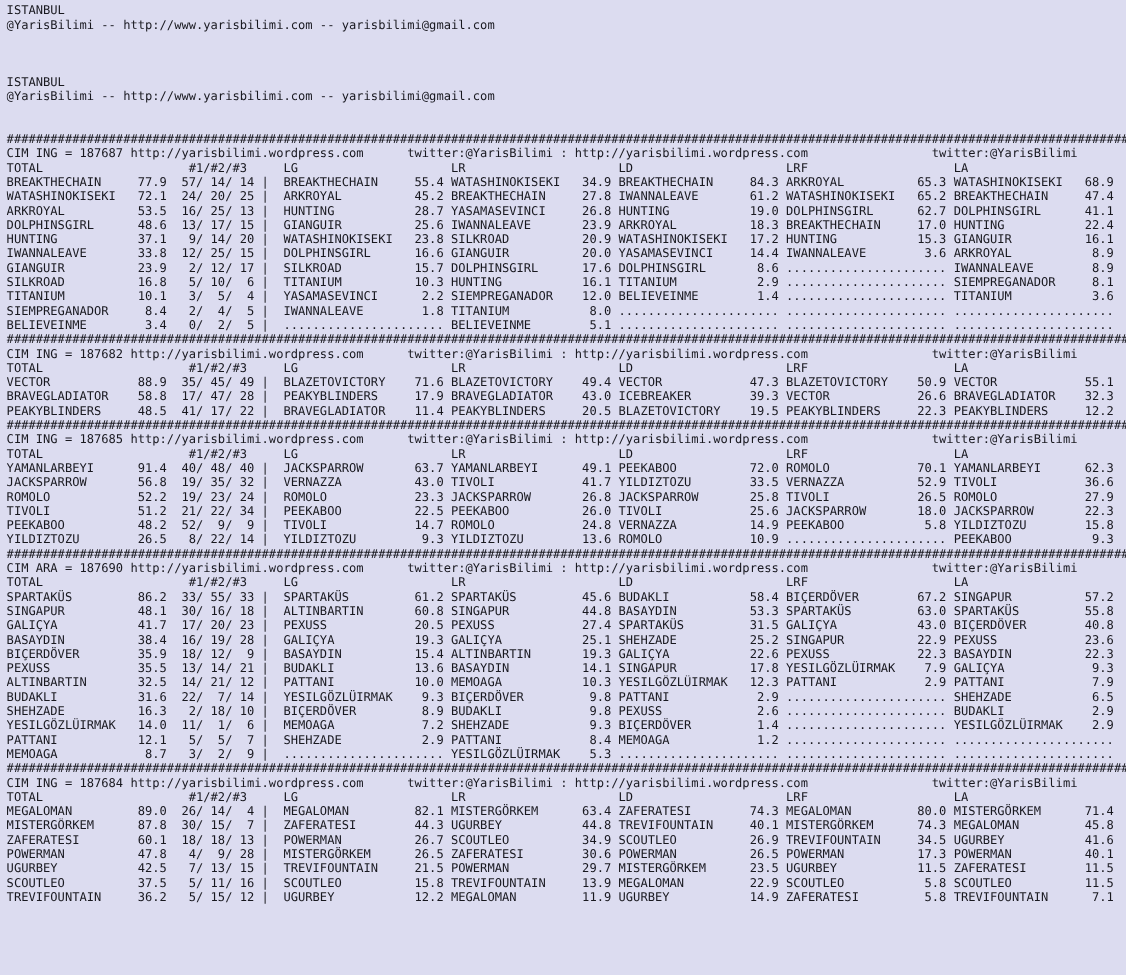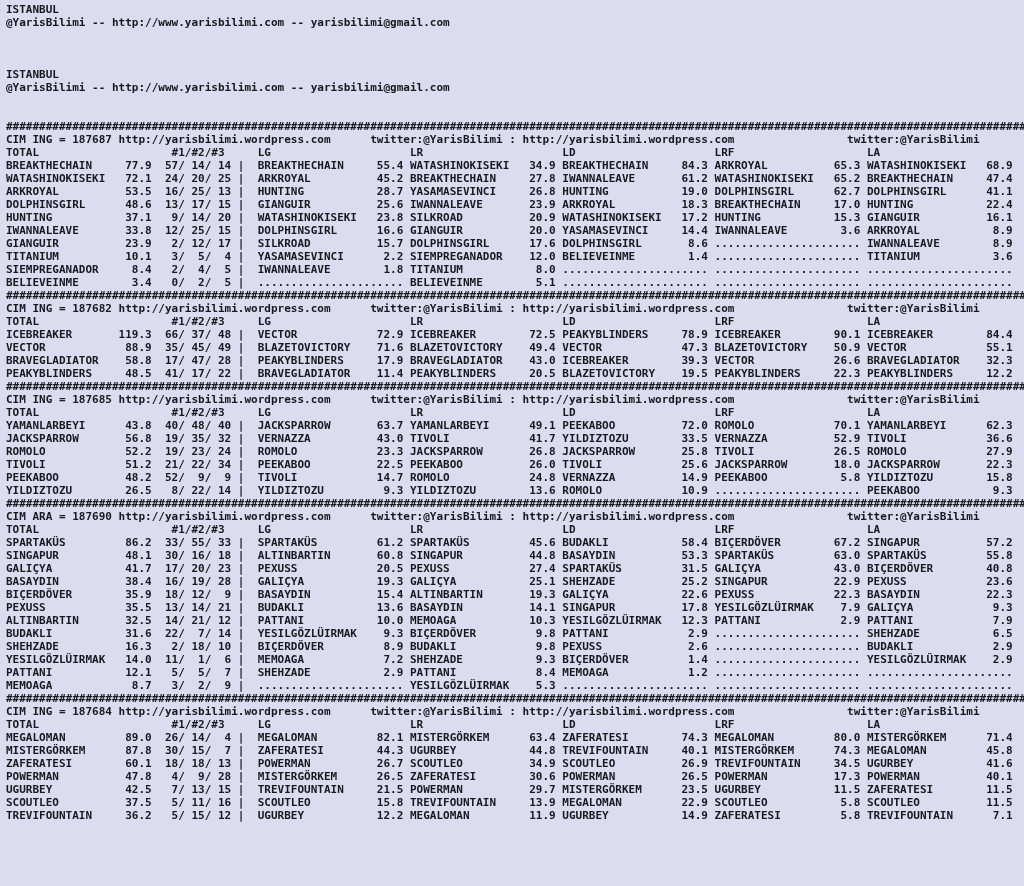--- a/index.html
+++ b/index.html
@@ -8,21 +8,20 @@
     width: 1024px;
     height: 830px;
     box-sizing: border-box;
     overflow: hidden;
     background: #dcdcf0;
     color: #18181f;
     font-family: "DejaVu Sans Mono", "Liberation Mono", monospace;
     font-size: 11px;
     line-height: 13px;
     padding: 3px 0 0 6px;
-    font-weight: bold;
   }
   .line {
     height: 13px;
     white-space: pre;
     overflow: hidden;
   }
 </style>
 </head>
 <body>
 
@@ -40,34 +39,34 @@
       <div class="line">##########################################################################################################################################################</div>
       <div class="line">CIM ING = 187687 http://yarisbilimi.wordpress.com      twitter:@YarisBilimi : http://yarisbilimi.wordpress.com                 twitter:@YarisBilimi</div>
       <div class="line">TOTAL                    #1/#2/#3     LG                     LR                     LD                     LRF                    LA</div>
       <div class="line">BREAKTHECHAIN     77.9  57/ 14/ 14 |  BREAKTHECHAIN     55.4 WATASHINOKISEKI   34.9 BREAKTHECHAIN     84.3 ARKROYAL          65.3 WATASHINOKISEKI   68.9</div>
       <div class="line">WATASHINOKISEKI   72.1  24/ 20/ 25 |  ARKROYAL          45.2 BREAKTHECHAIN     27.8 IWANNALEAVE       61.2 WATASHINOKISEKI   65.2 BREAKTHECHAIN     47.4</div>
       <div class="line">ARKROYAL          53.5  16/ 25/ 13 |  HUNTING           28.7 YASAMASEVINCI     26.8 HUNTING           19.0 DOLPHINSGIRL      62.7 DOLPHINSGIRL      41.1</div>
       <div class="line">DOLPHINSGIRL      48.6  13/ 17/ 15 |  GIANGUIR          25.6 IWANNALEAVE       23.9 ARKROYAL          18.3 BREAKTHECHAIN     17.0 HUNTING           22.4</div>
       <div class="line">HUNTING           37.1   9/ 14/ 20 |  WATASHINOKISEKI   23.8 SILKROAD          20.9 WATASHINOKISEKI   17.2 HUNTING           15.3 GIANGUIR          16.1</div>
       <div class="line">IWANNALEAVE       33.8  12/ 25/ 15 |  DOLPHINSGIRL      16.6 GIANGUIR          20.0 YASAMASEVINCI     14.4 IWANNALEAVE        3.6 ARKROYAL           8.9</div>
       <div class="line">GIANGUIR          23.9   2/ 12/ 17 |  SILKROAD          15.7 DOLPHINSGIRL      17.6 DOLPHINSGIRL       8.6 ...................... IWANNALEAVE        8.9</div>
+      <div class="line">SILKROAD          16.8   5/ 10/  6 |  TITANIUM          10.3 HUNTING           16.1 TITANIUM           2.9 ...................... SIEMPREGANADOR     8.1</div>
       <div class="line">TITANIUM          10.1   3/  5/  4 |  YASAMASEVINCI      2.2 SIEMPREGANADOR    12.0 BELIEVEINME        1.4 ...................... TITANIUM           3.6</div>
       <div class="line">SIEMPREGANADOR     8.4   2/  4/  5 |  IWANNALEAVE        1.8 TITANIUM           8.0 ...................... ...................... ......................</div>
       <div class="line">BELIEVEINME        3.4   0/  2/  5 |  ...................... BELIEVEINME        5.1 ...................... ...................... ......................</div>
       <div class="line">##########################################################################################################################################################</div>
       <div class="line">CIM ING = 187682 http://yarisbilimi.wordpress.com      twitter:@YarisBilimi : http://yarisbilimi.wordpress.com                 twitter:@YarisBilimi</div>
       <div class="line">TOTAL                    #1/#2/#3     LG                     LR                     LD                     LRF                    LA</div>
-      <div class="line">ICEBREAKER       119.3  66/ 37/ 48 |  VECTOR            72.9 ICEBREAKER        72.5 PEAKYBLINDERS     78.9 ICEBREAKER        90.1 ICEBREAKER        84.4</div>
       <div class="line">VECTOR            88.9  35/ 45/ 49 |  BLAZETOVICTORY    71.6 BLAZETOVICTORY    49.4 VECTOR            47.3 BLAZETOVICTORY    50.9 VECTOR            55.1</div>
       <div class="line">BRAVEGLADIATOR    58.8  17/ 47/ 28 |  PEAKYBLINDERS     17.9 BRAVEGLADIATOR    43.0 ICEBREAKER        39.3 VECTOR            26.6 BRAVEGLADIATOR    32.3</div>
       <div class="line">PEAKYBLINDERS     48.5  41/ 17/ 22 |  BRAVEGLADIATOR    11.4 PEAKYBLINDERS     20.5 BLAZETOVICTORY    19.5 PEAKYBLINDERS     22.3 PEAKYBLINDERS     12.2</div>
       <div class="line">##########################################################################################################################################################</div>
       <div class="line">CIM ING = 187685 http://yarisbilimi.wordpress.com      twitter:@YarisBilimi : http://yarisbilimi.wordpress.com                 twitter:@YarisBilimi</div>
       <div class="line">TOTAL                    #1/#2/#3     LG                     LR                     LD                     LRF                    LA</div>
-      <div class="line">YAMANLARBEYI      43.8  40/ 48/ 40 |  JACKSPARROW       63.7 YAMANLARBEYI      49.1 PEEKABOO          72.0 ROMOLO            70.1 YAMANLARBEYI      62.3</div>
+      <div class="line">YAMANLARBEYI      91.4  40/ 48/ 40 |  JACKSPARROW       63.7 YAMANLARBEYI      49.1 PEEKABOO          72.0 ROMOLO            70.1 YAMANLARBEYI      62.3</div>
       <div class="line">JACKSPARROW       56.8  19/ 35/ 32 |  VERNAZZA          43.0 TIVOLI            41.7 YILDIZTOZU        33.5 VERNAZZA          52.9 TIVOLI            36.6</div>
       <div class="line">ROMOLO            52.2  19/ 23/ 24 |  ROMOLO            23.3 JACKSPARROW       26.8 JACKSPARROW       25.8 TIVOLI            26.5 ROMOLO            27.9</div>
       <div class="line">TIVOLI            51.2  21/ 22/ 34 |  PEEKABOO          22.5 PEEKABOO          26.0 TIVOLI            25.6 JACKSPARROW       18.0 JACKSPARROW       22.3</div>
       <div class="line">PEEKABOO          48.2  52/  9/  9 |  TIVOLI            14.7 ROMOLO            24.8 VERNAZZA          14.9 PEEKABOO           5.8 YILDIZTOZU        15.8</div>
       <div class="line">YILDIZTOZU        26.5   8/ 22/ 14 |  YILDIZTOZU         9.3 YILDIZTOZU        13.6 ROMOLO            10.9 ...................... PEEKABOO           9.3</div>
       <div class="line">##########################################################################################################################################################</div>
       <div class="line">CIM ARA = 187690 http://yarisbilimi.wordpress.com      twitter:@YarisBilimi : http://yarisbilimi.wordpress.com                 twitter:@YarisBilimi</div>
       <div class="line">TOTAL                    #1/#2/#3     LG                     LR                     LD                     LRF                    LA</div>
       <div class="line">SPARTAKÜS         86.2  33/ 55/ 33 |  SPARTAKÜS         61.2 SPARTAKÜS         45.6 BUDAKLI           58.4 BIÇERDÖVER        67.2 SINGAPUR          57.2</div>
       <div class="line">SINGAPUR          48.1  30/ 16/ 18 |  ALTINBARTIN       60.8 SINGAPUR          44.8 BASAYDIN          53.3 SPARTAKÜS         63.0 SPARTAKÜS         55.8</div>

